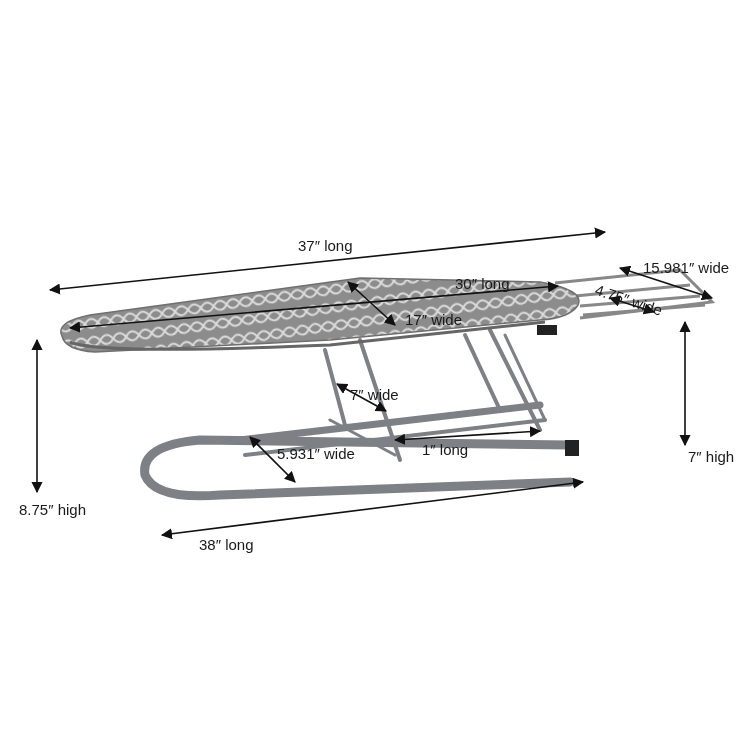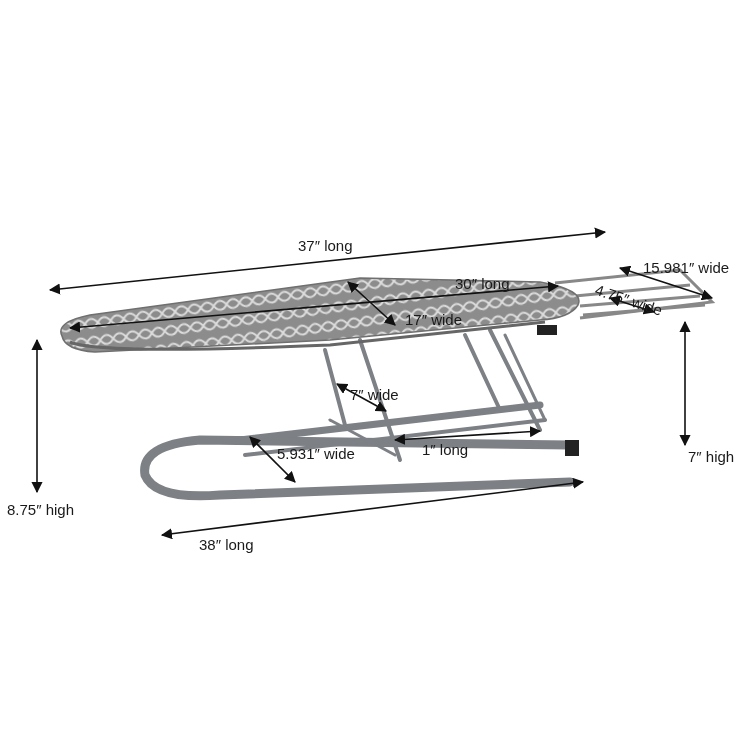--- a/index.html
+++ b/index.html
@@ -61,19 +61,19 @@
       <line x1="395" y1="440" x2="540" y2="431" marker-start="url(#ah)" marker-end="url(#ah)"></line>
       <line x1="162" y1="535" x2="583" y2="482" marker-start="url(#ah)" marker-end="url(#ah)"></line>
     </g>
   </svg>
 
   <span class="lbl" style="left:298px;top:238px;">37″ long</span>
   <span class="lbl" style="left:455px;top:276px;">30″ long</span>
   <span class="lbl" style="left:405px;top:312px;">17″ wide</span>
   <span class="lbl" style="left:643px;top:260px;">15.981″ wide</span>
   <span class="lbl" style="left:598px;top:282px;transform:rotate(18deg);transform-origin:left top;">4.75″ wide</span>
-  <span class="lbl" style="left:7px;top:502px;text-align:center;">8.75″ high</span>
+  <span class="lbl" style="left:19px;top:502px;text-align:center;">8.75″ high</span>
   <span class="lbl" style="left:688px;top:449px;">7″ high</span>
   <span class="lbl" style="left:350px;top:375px;margin-top:12px;">7″ wide</span>
   <span class="lbl" style="left:277px;top:446px;">5.931″ wide</span>
   <span class="lbl" style="left:422px;top:442px;">1″ long</span>
   <span class="lbl" style="left:199px;top:537px;">38″ long</span>
 </div>
 
 </body></html>

